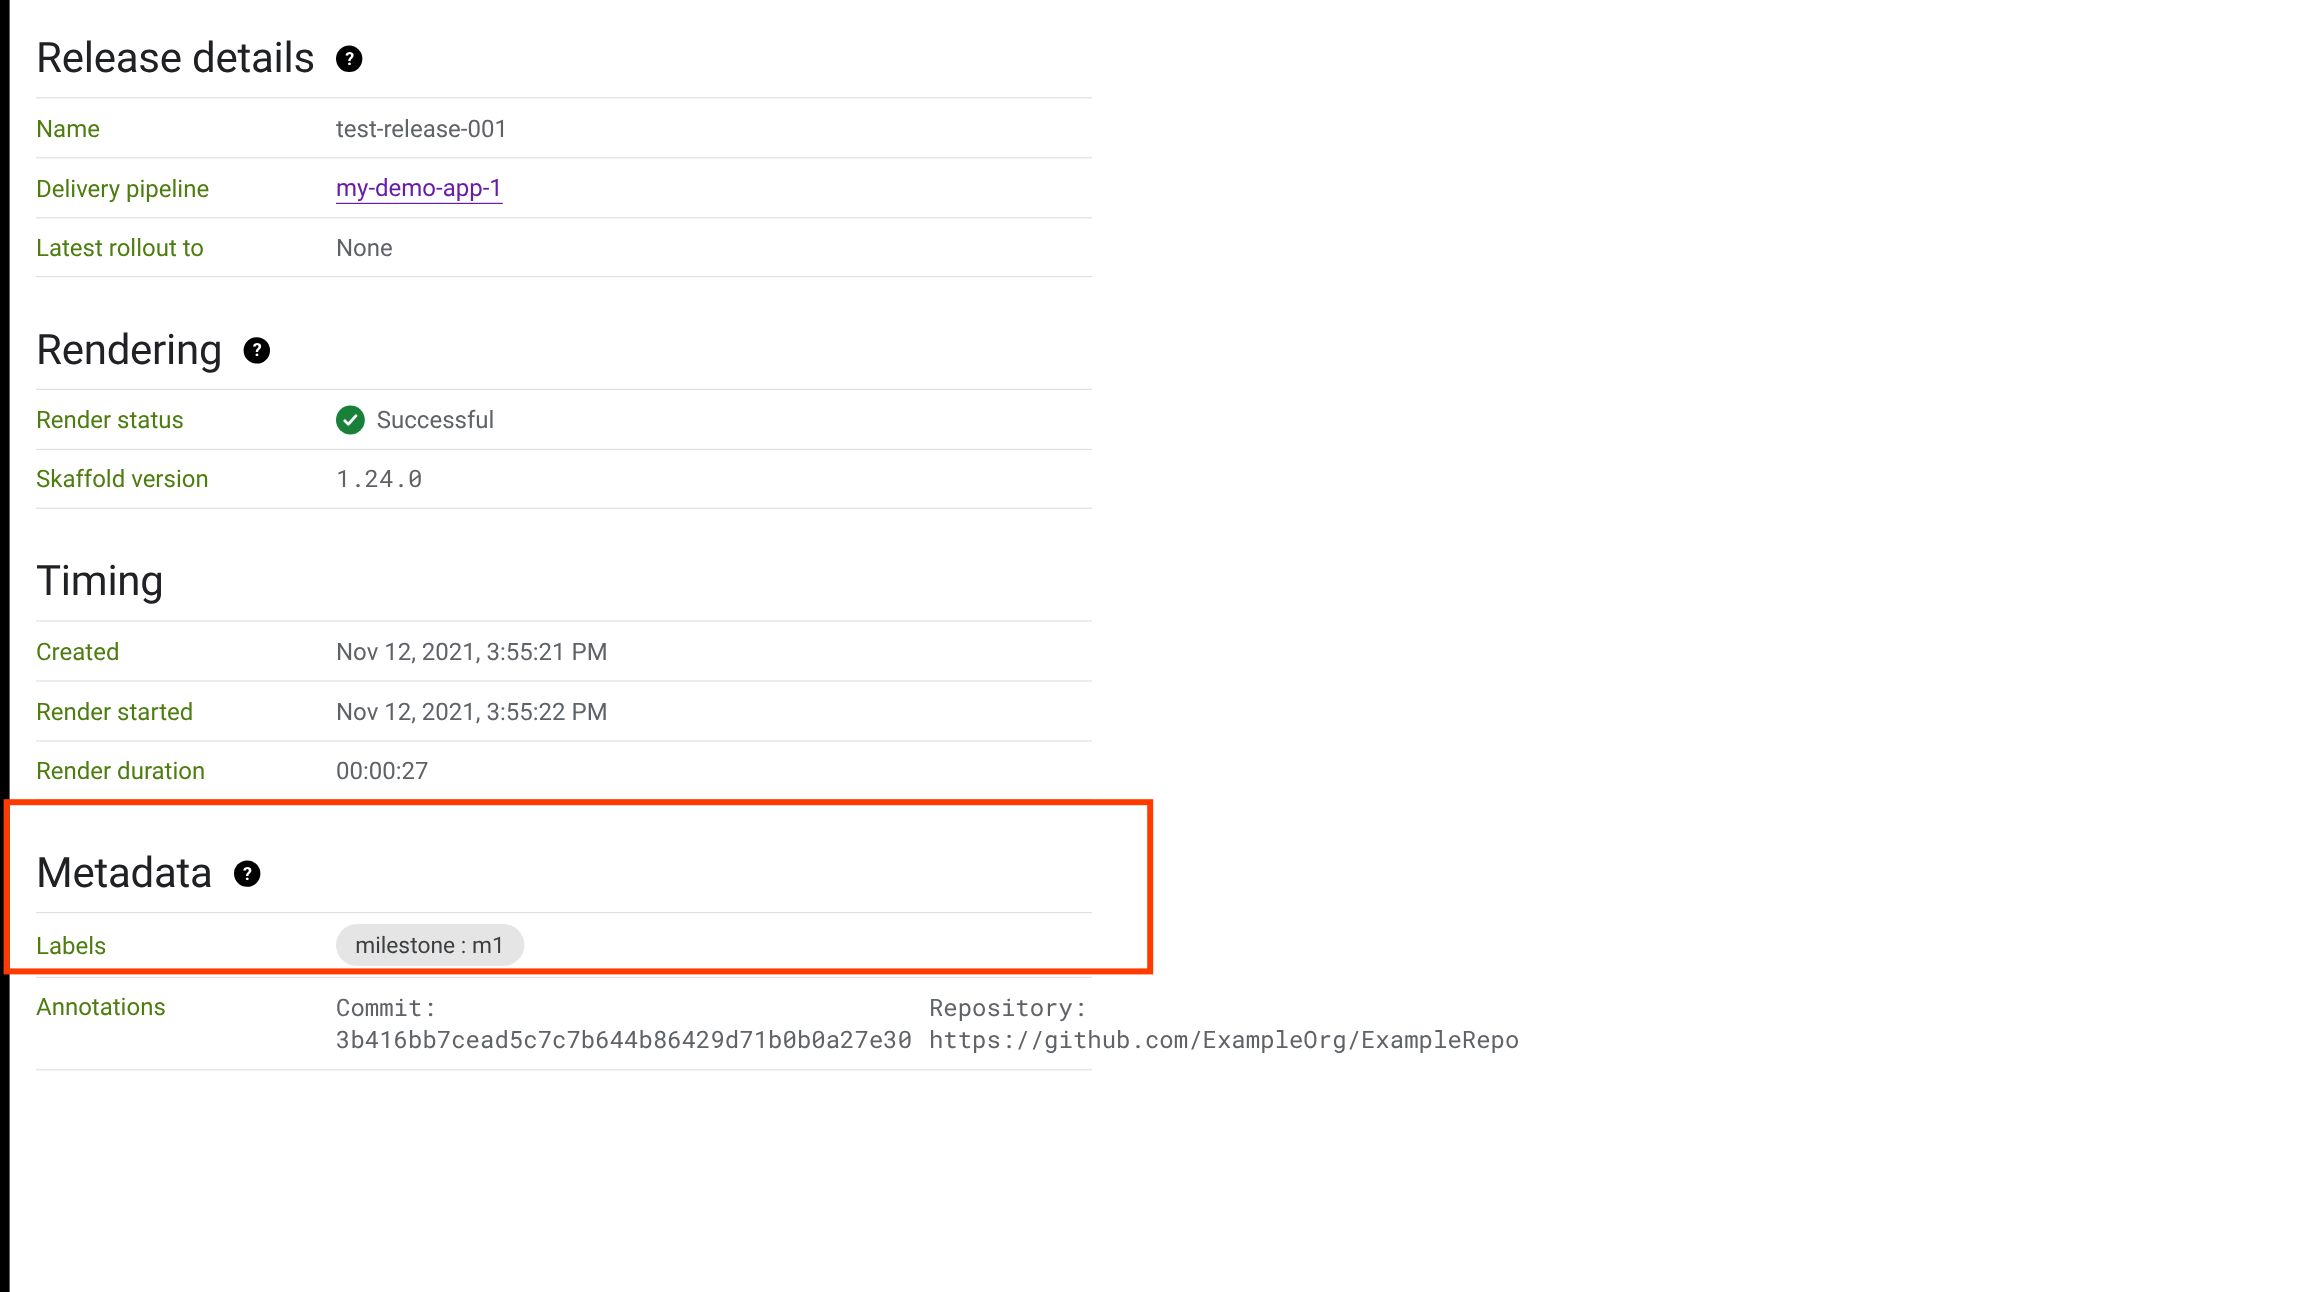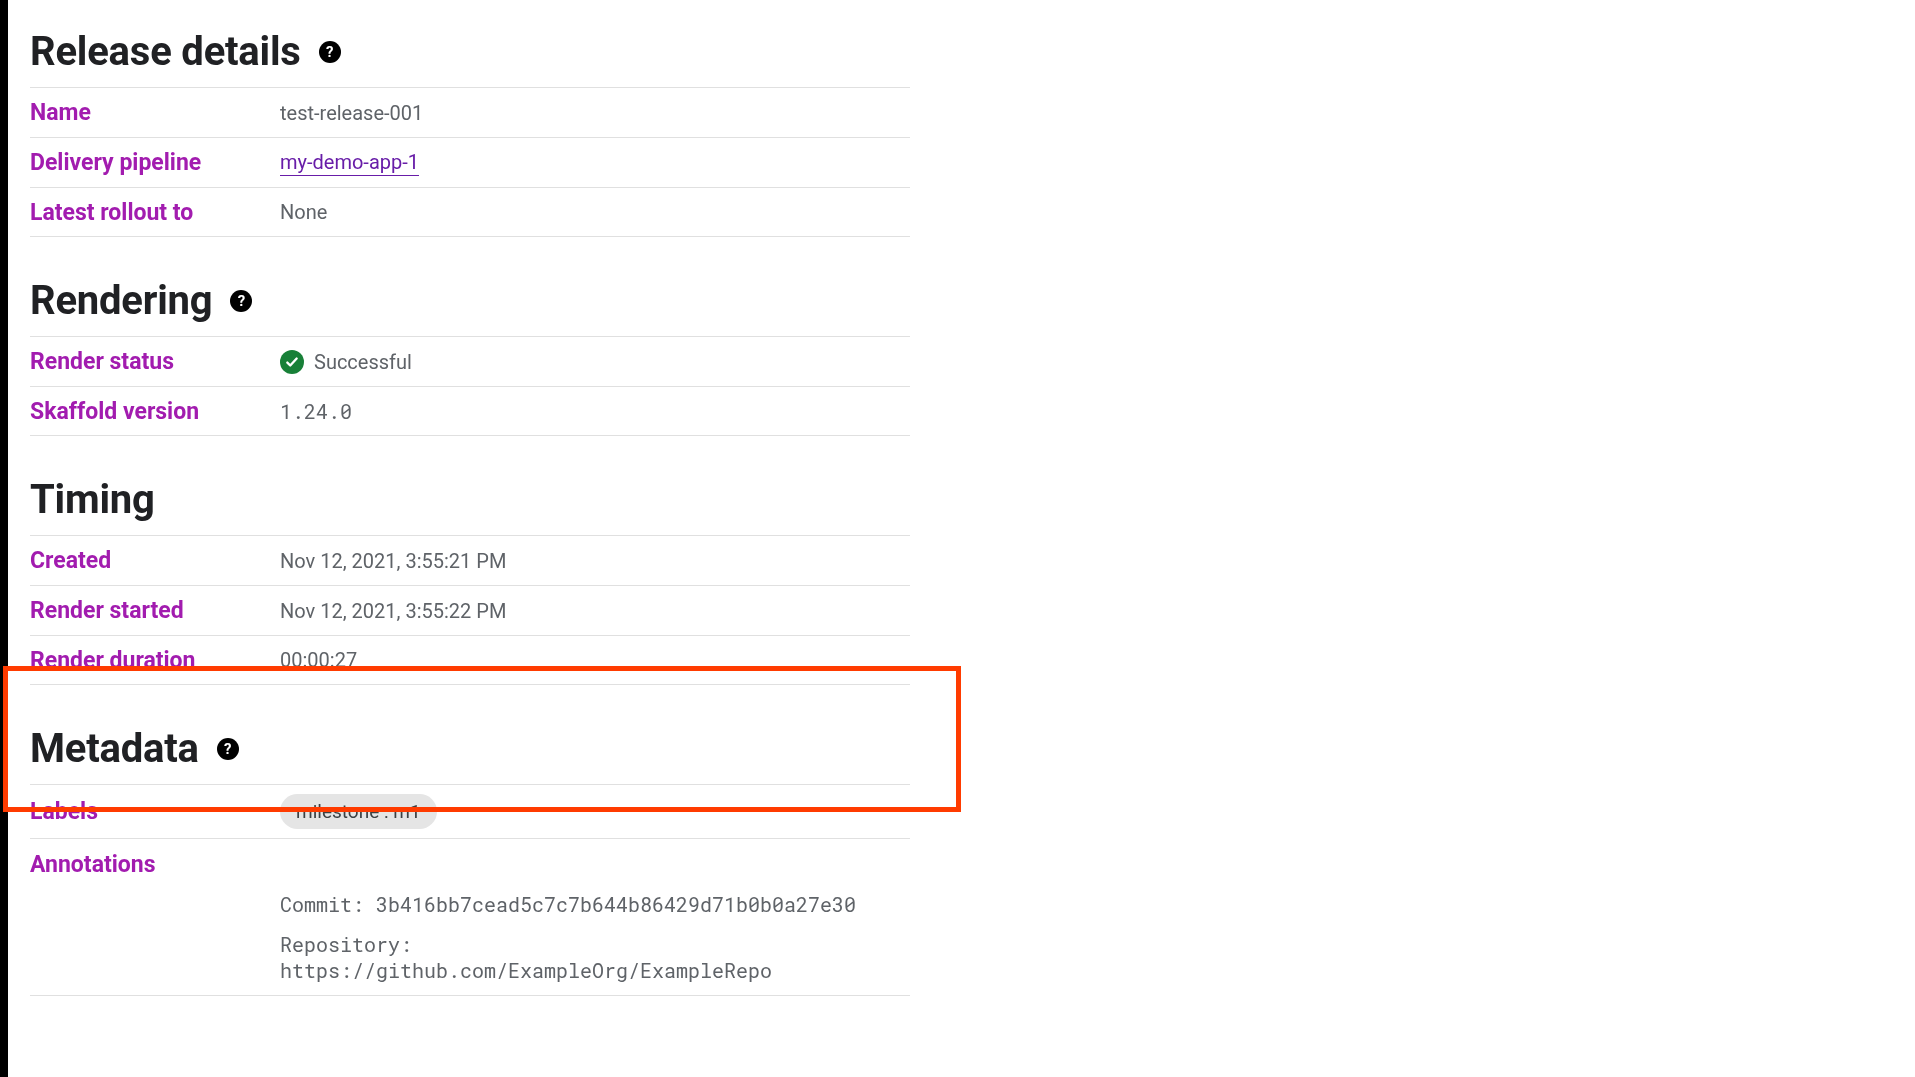--- a/index.html
+++ b/index.html
@@ -25,22 +25,22 @@
       margin-bottom: 40px;
     }
     .section:last-of-type { margin-bottom: 0; }
     .section-header {
       display: flex;
       align-items: center;
       gap: 18px;
       margin-bottom: 12px;
     }
     .section-title {
-      font-size: 40px;
-      font-weight: 700;
+      font-size: 35px;
+      font-weight: 400;
       color: #202124;
       letter-spacing: -0.2px;
     }
     .help-icon {
       width: 22px;
       height: 22px;
       border-radius: 50%;
       background: #000;
       color: #fff;
       display: inline-flex;
@@ -54,23 +54,23 @@
       display: flex;
       align-items: center;
       border-top: 1px solid #e0e0e0;
       min-height: 50px;
       padding: 9px 0;
     }
     .row:last-child { border-bottom: 1px solid #e0e0e0; }
     .row-label {
       width: 250px;
       flex-shrink: 0;
-      font-size: 23px;
-      font-weight: 700;
-      color: #a21caf;
+      font-size: 20px;
+      font-weight: 400;
+      color: #4d7c0f;
     }
     .row-value {
       font-size: 20px;
       color: #5f6368;
     }
     .row-value.link {
       color: #681da8;
       border-bottom: 1px solid #681da8;
       padding-bottom: 1px;
       cursor: pointer;
@@ -94,23 +94,22 @@
     .chip {
       display: inline-block;
       background: #e5e5e5;
       color: #3c4043;
       border-radius: 18px;
       padding: 6px 16px;
       font-size: 19px;
     }
     .annotations-cell {
       display: flex;
-      flex-direction: column;
+      flex-direction: row;
       gap: 14px;
-      margin-top: 40px;
     }
     .annotations-row { align-items: flex-start; padding-top: 12px; padding-bottom: 12px; }
     .highlight-box {
       position: absolute;
       border: 5px solid #ff3b00;
       pointer-events: none;
     }
   </style>
 </head>
 <body>

